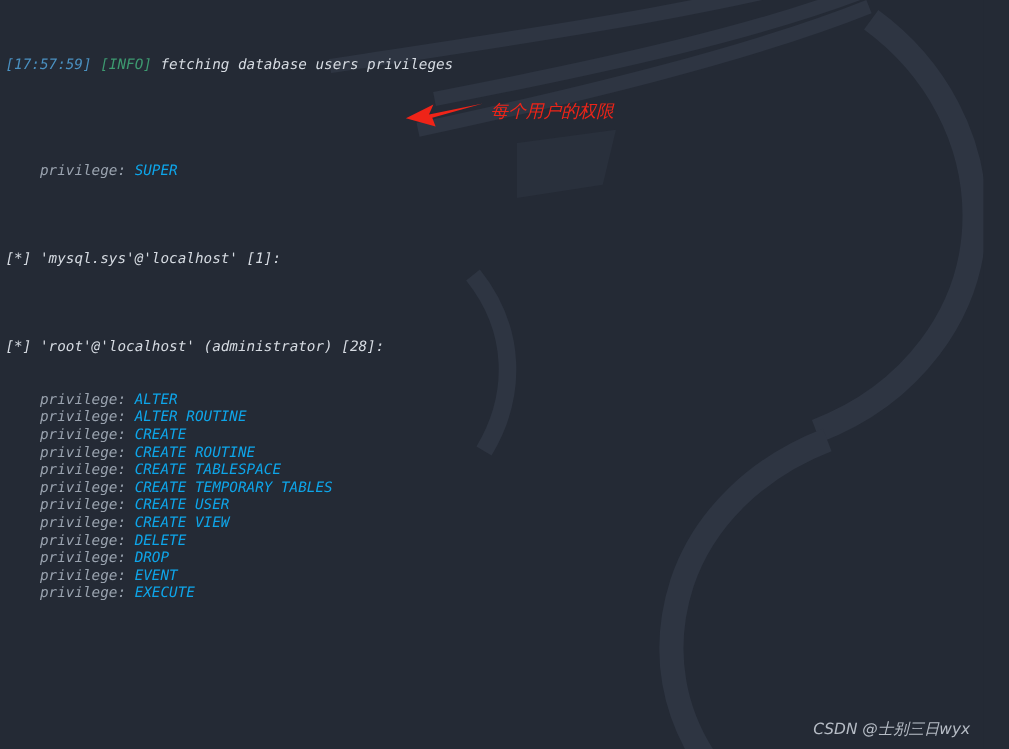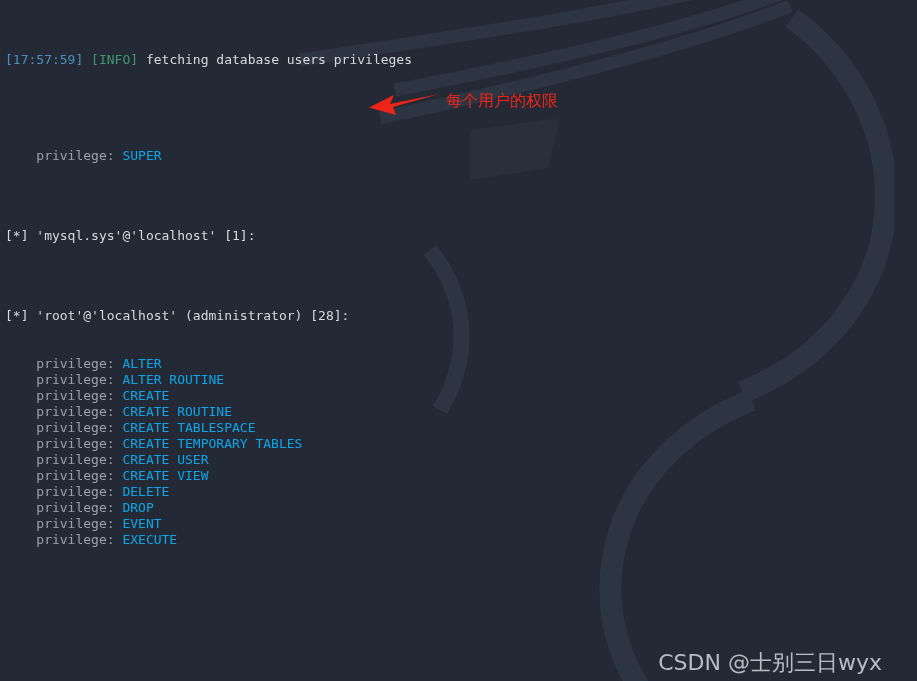--- a/index.html
+++ b/index.html
@@ -9,20 +9,21 @@
   }
   #terminal {
     position: relative;
     width: 894px;
     height: 681px;
     background: #242a35;
     overflow: hidden;
     font-family: "DejaVu Sans Mono", "Liberation Mono", monospace;
     font-size: 13px;
     line-height: 16px;
+    font-style: italic;
   }
   
   #bg-logo {
     position: absolute;
     top: 0;
     left: 0;
     width: 917px;
     height: 681px;
     pointer-events: none;
     z-index: 0;
@@ -63,21 +64,21 @@
     white-space: nowrap;
   }
   
   #csdn-watermark {
     position: absolute;
     right: 12px;
     bottom: 10px;
     z-index: 3;
     color: #c3c9d2;
     font-family: "DejaVu Sans", "Liberation Sans", sans-serif;
-    font-size: 22px;
+    font-size: 14px;
     white-space: nowrap;
     opacity: .92;
   }
 </style>
 </head>
 <body>
 
 <div id="terminal">
 
   <svg id="bg-logo" viewBox="0 0 917 681" preserveAspectRatio="none">

